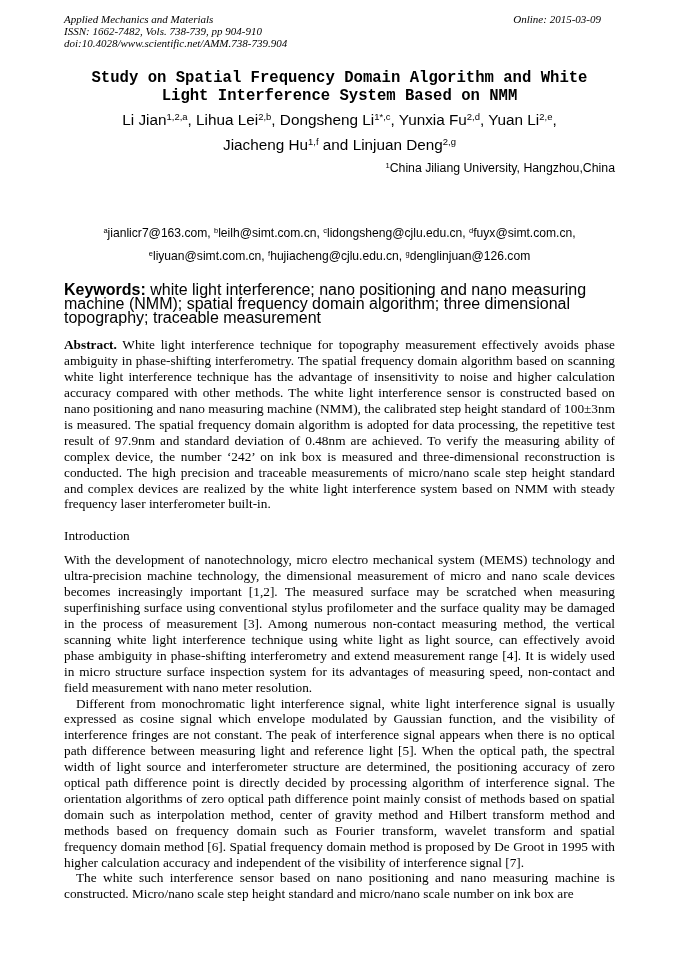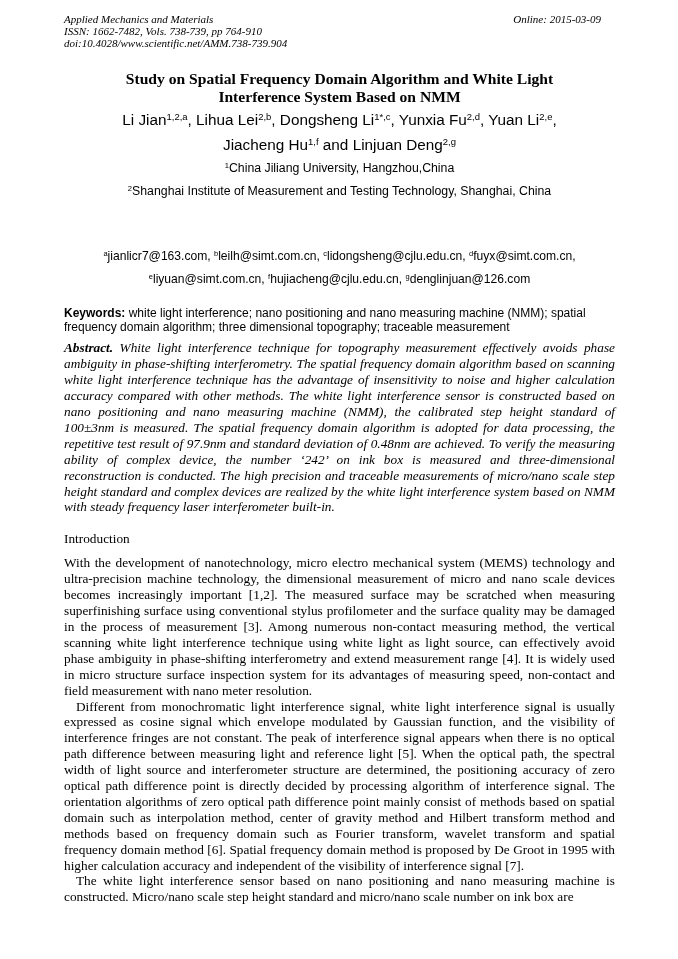--- a/index.html
+++ b/index.html
@@ -28,107 +28,105 @@
       line-height: 11.8px;
     }
     .header .online {
       position: absolute;
       right: 14px;
       top: 0;
     }
     .title {
       margin-top: 21px;
       text-align: center;
-      font-family: Liberation Serif, serif;
+      font-family: Liberation Mono, monospace;
       font-weight: bold;
       font-size: 15.6px;
       line-height: 17.5px;
       padding: 0 20px;
     }
     .authors {
       text-align: center;
       font-family: "Liberation Sans", sans-serif;
       font-size: 15.3px;
       line-height: 25px;
       margin-top: 2px;
     }
     .authors sup, .affil sup, .emails sup {
       font-size: 0.62em;
       vertical-align: 0.55em;
       line-height: 0;
     }
     .affil {
-      text-align: center;
+      text-align: right;
       font-family: "Liberation Sans", sans-serif;
       font-size: 12.3px;
       line-height: 23px;
     }
     .emails {
       text-align: center;
       font-family: "Liberation Sans", sans-serif;
       font-size: 12.1px;
       line-height: 23px;
       margin-top: 42px;
     }
     .keywords {
       margin-top: 15px;
       font-family: "Liberation Sans", sans-serif;
-      font-size: 12px;
+      font-size: 16px;
       line-height: 14px;
     }
     .keywords .kw-label { font-weight: bold; }
     .body-text {
       font-family: "Liberation Serif", serif;
       font-size: 13.3px;
       line-height: 15.9px;
       text-align: justify;
     }
     .abstract {
-      margin-top: 6px;
-      font-style: italic;
+      margin-top: 12px;
     }
     .abstract .abs-label { font-weight: bold; }
     .section-heading {
       margin-top: 16px;
       font-family: "Liberation Serif", serif;
       font-weight: normal;
       font-size: 13.3px;
       line-height: 16px;
     }
     .intro-p1 { margin-top: 8px; }
     .indent { text-indent: 12px; }
   </style>
 </head>
 <body>
 
 <div class="page">
 
   <div class="header">
     <div>Applied Mechanics and Materials</div>
-    <div>ISSN: 1662-7482, Vols. 738-739, pp 764-910</div>
+    <div>ISSN: 1662-7482, Vols. 738-739, pp 904-910</div>
     <div>doi:10.4028/www.scientific.net/AMM.738-739.904</div>
     <div class="online">Online: 2015-03-09</div>
   </div>
 
   <div class="title">Study on Spatial Frequency Domain Algorithm and White Light Interference System Based on NMM</div>
 
   <div class="authors">
     <span><span>Li Jian</span><sup>1,2,a</sup><span>, </span></span><span><span>Lihua Lei</span><sup>2,b</sup><span>, </span></span><span><span>Dongsheng Li</span><sup>1*,c</sup><span>, </span></span><span><span>Yunxia Fu</span><sup>2,d</sup><span>, </span></span><span><span>Yuan Li</span><sup>2,e</sup><span>,</span></span><br><span><span>Jiacheng Hu</span><sup>1,f</sup><span> and </span></span><span><span>Linjuan Deng</span><sup>2,g</sup><span></span></span>
   </div>
 
   <div class="affil"><sup>1</sup><span>China Jiliang University, Hangzhou,China</span></div>
-  <div class="affil"><sup>2</sup><span>Shanghai Institute of Measurement and Testing Technology, Shanghai, China</span></div>
 
   <div class="emails">
     <span><sup>a</sup><span>jianlicr7@163.com</span><span>, </span></span><span><sup>b</sup><span>leilh@simt.com.cn</span><span>, </span></span><span><sup>c</sup><span>lidongsheng@cjlu.edu.cn</span><span>, </span></span><span><sup>d</sup><span>fuyx@simt.com.cn</span><span>,</span></span><br><span><sup>e</sup><span>liyuan@simt.com.cn</span><span>, </span></span><span><sup>f</sup><span>hujiacheng@cjlu.edu.cn</span><span>, </span></span><span><sup>g</sup><span>denglinjuan@126.com</span><span></span></span>
   </div>
 
   <div class="keywords"><span class="kw-label">Keywords:</span><span> white light interference; nano positioning and nano measuring machine (NMM); spatial frequency domain algorithm; three dimensional topography; traceable measurement</span></div>
 
   <div class="body-text abstract"><span class="abs-label">Abstract.</span><span> White light interference technique for topography measurement effectively avoids phase ambiguity in phase-shifting interferometry. The spatial frequency domain algorithm based on scanning white light interference technique has the advantage of insensitivity to noise and higher calculation accuracy compared with other methods. The white light interference sensor is constructed based on nano positioning and nano measuring machine (NMM), the calibrated step height standard of 100±3nm is measured. The spatial frequency domain algorithm is adopted for data processing, the repetitive test result of 97.9nm and standard deviation of 0.48nm are achieved. To verify the measuring ability of complex device, the number ‘242’ on ink box is measured and three-dimensional reconstruction is conducted. The high precision and traceable measurements of micro/nano scale step height standard and complex devices are realized by the white light interference system based on NMM with steady frequency laser interferometer built-in.</span></div>
 
   <div class="section-heading">Introduction</div>
 
   <div class="body-text intro-p1">With the development of nanotechnology, micro electro mechanical system (MEMS) technology and ultra-precision machine technology, the dimensional measurement of micro and nano scale devices becomes increasingly important [1,2]. The measured surface may be scratched when measuring superfinishing surface using conventional stylus profilometer and the surface quality may be damaged in the process of measurement [3]. Among numerous non-contact measuring method, the vertical scanning white light interference technique using white light as light source, can effectively avoid phase ambiguity in phase-shifting interferometry and extend  measurement range [4]. It is widely used in micro structure surface inspection system for its advantages of measuring speed, non-contact and field measurement with nano meter resolution.</div>
   <div class="body-text indent">Different from monochromatic light interference signal, white light interference signal is usually expressed as cosine signal which envelope modulated by Gaussian function, and the visibility of interference fringes are not constant. The peak of interference signal appears when there is no optical path difference between measuring light and reference light [5]. When the optical path, the spectral width of light source and interferometer structure are determined, the positioning accuracy of zero optical path difference point is directly decided by processing algorithm of interference signal. The orientation algorithms of zero optical path difference point mainly consist of methods based on spatial domain such as interpolation method, center of gravity method and Hilbert transform method and methods based on frequency domain such as Fourier transform, wavelet transform and spatial frequency domain method [6]. Spatial frequency domain method is proposed by De Groot in 1995 with higher calculation accuracy and independent of the visibility of interference signal [7].</div>
-  <div class="body-text indent">The white light interference sensor based on nano positioning and nano measuring machine is constructed. Micro/nano scale step height standard and micro/nano scale number on ink box are</div>
+  <div class="body-text indent">The white such interference sensor based on nano positioning and nano measuring machine is constructed. Micro/nano scale step height standard and micro/nano scale number on ink box are</div>
 
 </div>
 
 </body></html>

